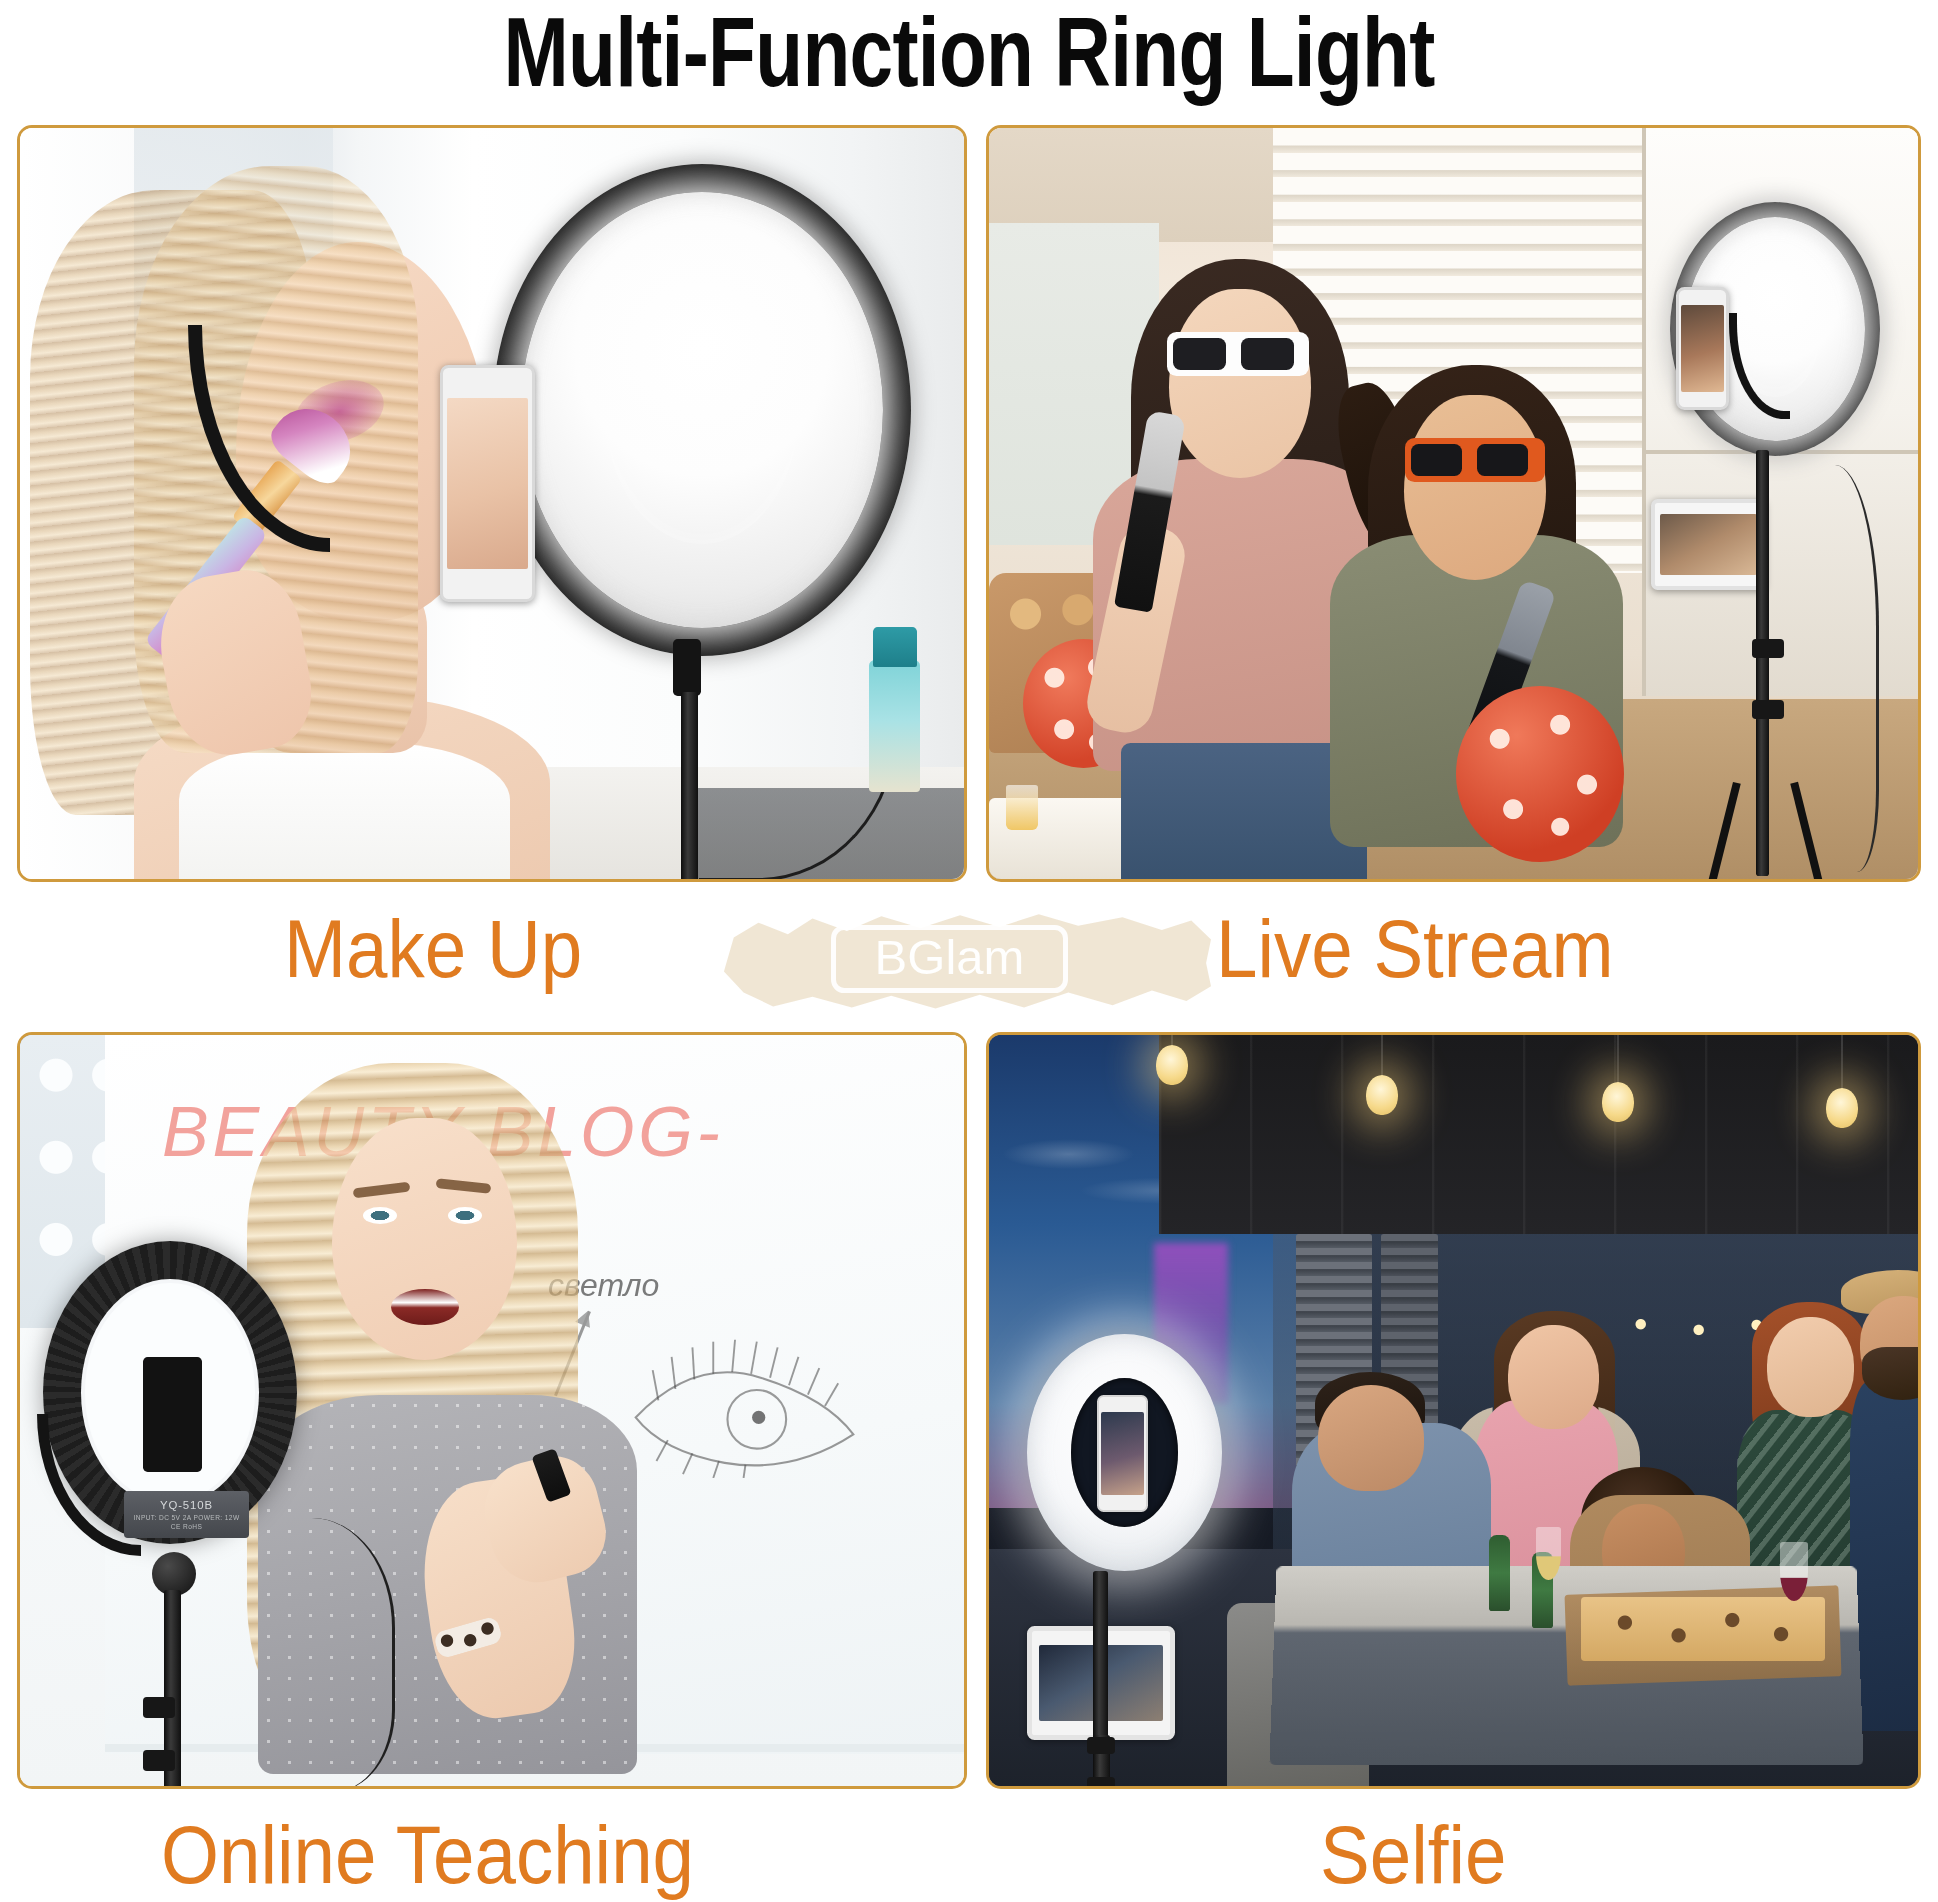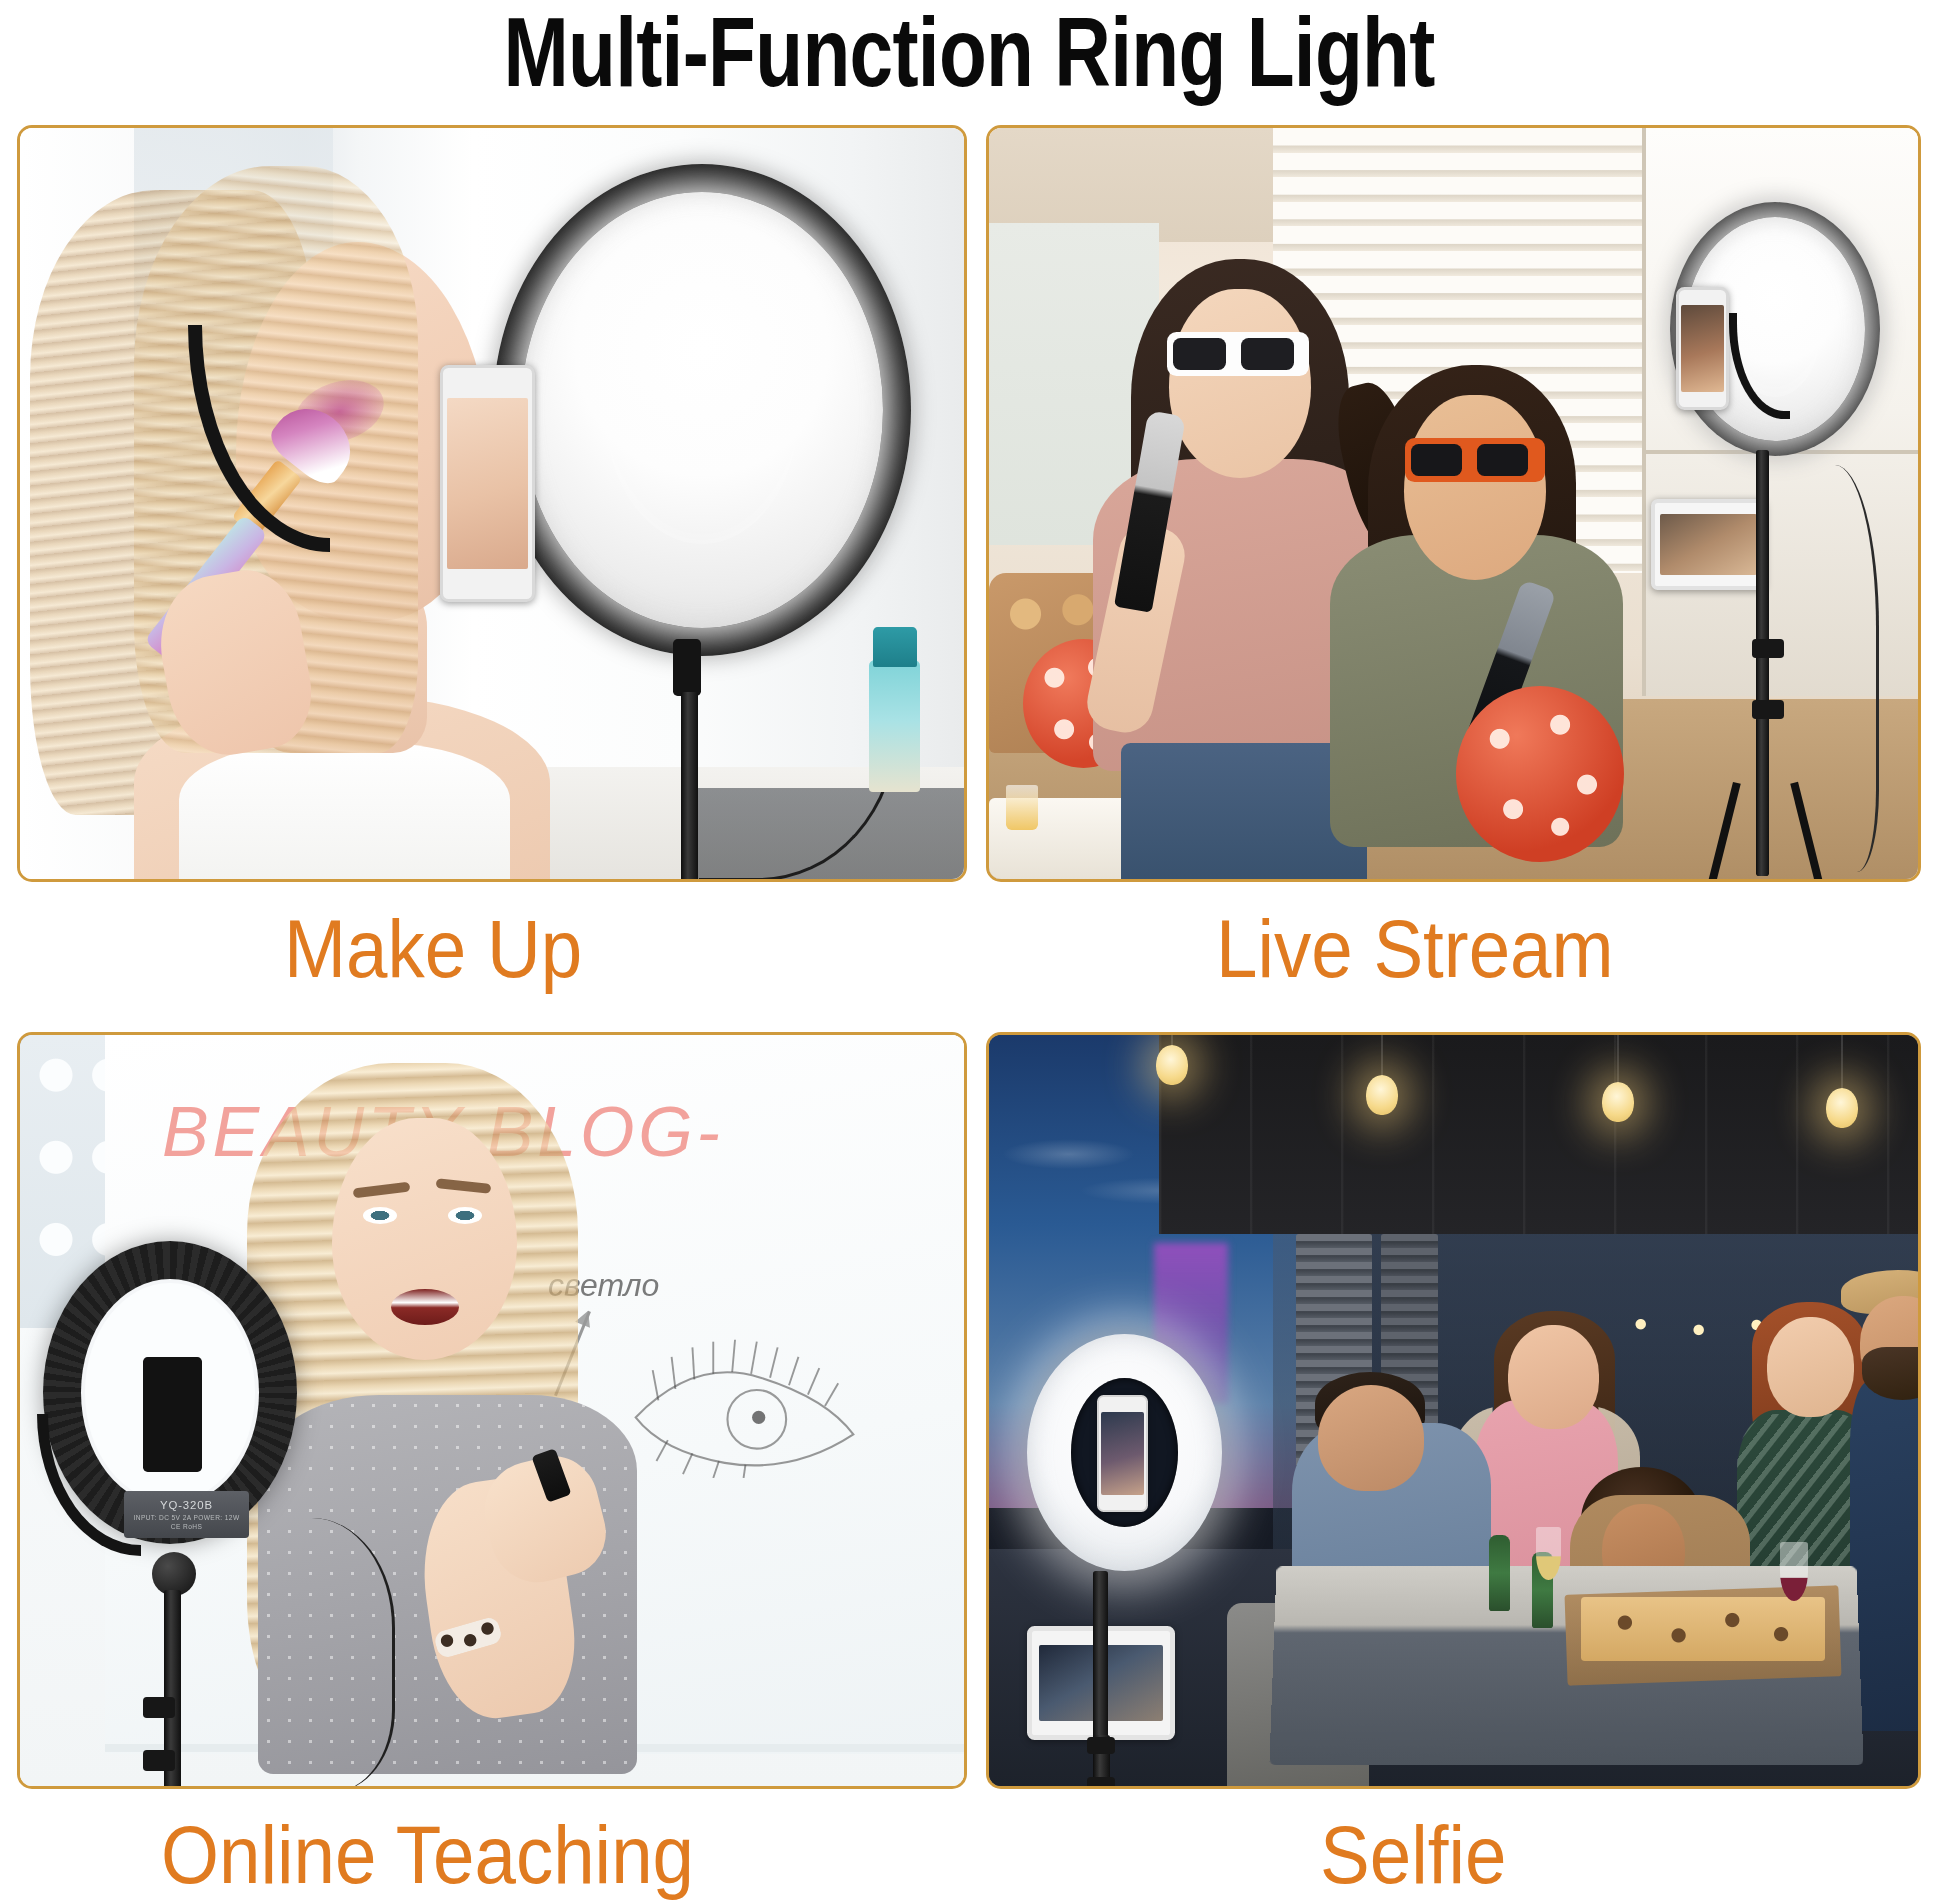--- a/index.html
+++ b/index.html
@@ -977,21 +977,21 @@
 
         <div class="ringlight ot-ring">
           <div class="ring-outer"></div>
           <div class="ring-led"></div>
           <div class="ring-hole"></div>
         </div>
         <div class="ot-ring-arm"></div>
         <div class="ot-ring-ph"></div>
         <div class="clamp ot-ring-clamp"></div>
         <div class="ot-plate">
-          <span class="ot-plate-l1">YQ-320B</span>
+          <span class="ot-plate-l1">YQ-510B</span>
           <span class="ot-plate-l2">INPUT: DC 5V  2A   POWER: 12W</span>
           <span class="ot-plate-l2">CE  RoHS</span>
         </div>
         <div class="ot-ball"></div>
         <div class="pole ot-pole"></div>
         <div class="knob ot-knob1"></div>
         <div class="knob ot-knob2"></div>
         <div class="ot-cable"></div>
       </div>
     </div>
@@ -1068,15 +1068,21 @@
       </div>
     </div>
 
   </div>
 
   <div class="caption cap-makeup">Make Up</div>
   <div class="caption cap-live">Live Stream</div>
   <div class="caption cap-teach">Online Teaching</div>
   <div class="caption cap-selfie">Selfie</div>
 
+  <div class="watermark">
+    <div class="wm-brush"></div>
+    <div class="wm-box">
+      <span class="wm-text">BGlam</span>
+    </div>
+  </div>
 
 </div>
 
 
 </body></html>

